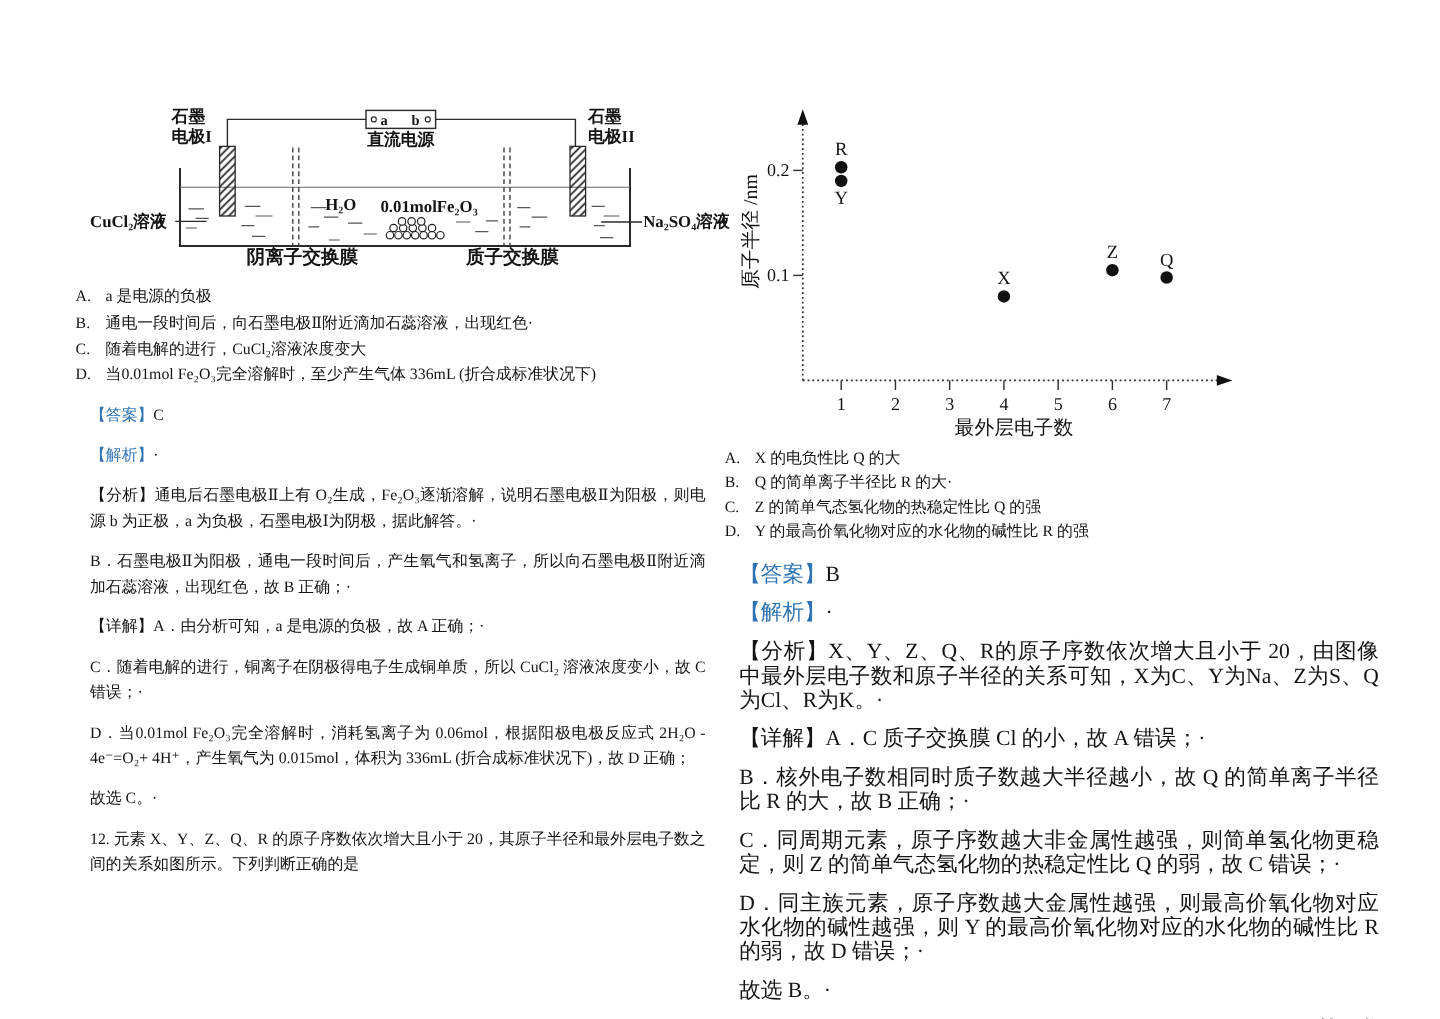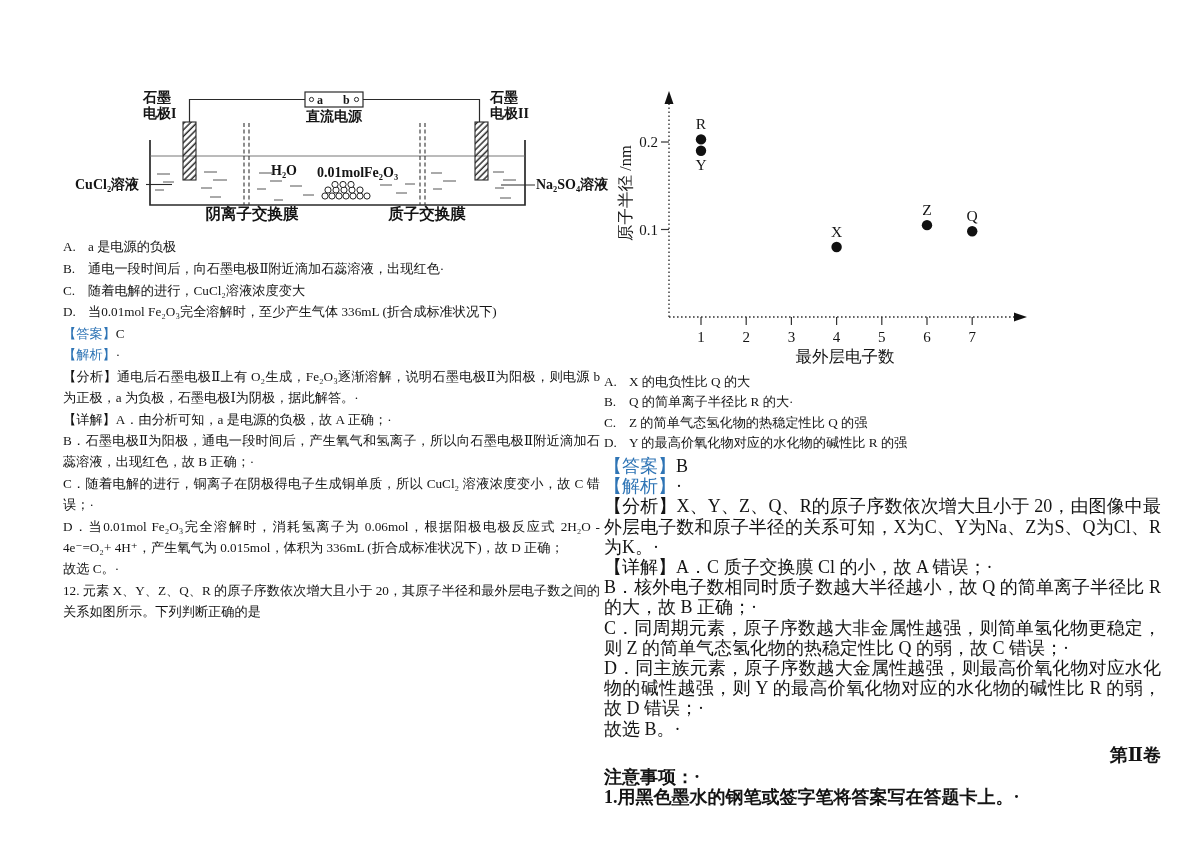--- a/index.html
+++ b/index.html
@@ -1,19 +1,19 @@
 <!DOCTYPE html>
 <html><head>
 <meta charset="utf-8">
 <style>
   html,body{margin:0;padding:0;background:#ffffff;}
   .page{position:relative;width:1200px;height:849px;background:#fff;overflow:hidden;
         font-family:"Liberation Serif","DejaVu Serif",serif;color:#141414;}
   .block{position:absolute;}
-  p{margin:0;}
+  p{margin:12px;}
   .blue{color:#2e74b5;}
   .opt{display:flex;font-size:13.2px;}
   .q11-options .opt{line-height:21.8px;}
   .q12-options .opt{line-height:20.4px;}
   .opt .letter{width:25px;flex:none;}
   .q11-solution p{font-size:13.2px;line-height:21.4px;}
   .q12-solution p{font-size:18px;line-height:20.2px;}
   .just{text-align:justify;}
   .section-title{text-align:right;font-weight:bold;font-size:15px;margin-top:6px;line-height:24px;}
   .bold{font-weight:bold;}
@@ -157,22 +157,22 @@
     <div class="opt">
         <span class="letter">D.</span>
         <span>当0.01mol Fe₂O₃完全溶解时，至少产生气体 336mL (折合成标准状况下)</span>
       </div>
   </div>
 
   <div class="block q11-solution" style="left:63px;top:323px;width:537px;">
     <p><span class="blue">【答案】</span><span>C</span></p>
     <p><span class="blue">【解析】</span><span>·</span></p>
     <p class="just">【分析】通电后石墨电极Ⅱ上有 O₂生成，Fe₂O₃逐渐溶解，说明石墨电极Ⅱ为阳极，则电源 b 为正极，a 为负极，石墨电极Ⅰ为阴极，据此解答。·</p>
+    <p class="just">B．石墨电极Ⅱ为阳极，通电一段时间后，产生氧气和氢离子，所以向石墨电极Ⅱ附近滴加石蕊溶液，出现红色，故 B 正确；·</p>
     <p class="just">【详解】A．由分析可知，a 是电源的负极，故 A 正确；·</p>
-    <p class="just">B．石墨电极Ⅱ为阳极，通电一段时间后，产生氧气和氢离子，所以向石墨电极Ⅱ附近滴加石蕊溶液，出现红色，故 B 正确；·</p>
     <p class="just">C．随着电解的进行，铜离子在阴极得电子生成铜单质，所以 CuCl₂ 溶液浓度变小，故 C 错误；·</p>
     <p class="just">D．当0.01mol Fe₂O₃完全溶解时，消耗氢离子为 0.06mol，根据阳极电极反应式 2H₂O - 4e⁻=O₂+ 4H⁺，产生氧气为 0.015mol，体积为 336mL (折合成标准状况下)，故 D 正确；</p>
     <p>故选 C。·</p>
     <p class="just">12. 元素 X、Y、Z、Q、R 的原子序数依次增大且小于 20，其原子半径和最外层电子数之间的关系如图所示。下列判断正确的是</p>
   </div>
 
   <svg class="chart" id="scatter-plot" width="420" height="290" viewBox="0 0 420 290">
       <line x1="54" y1="232" x2="404" y2="232" class="axis"></line>
       <line x1="54" y1="232" x2="54" y2="16" class="axis"></line>
       <polygon points="412,232 399,227.5 399,236.5" fill="#111"></polygon>

